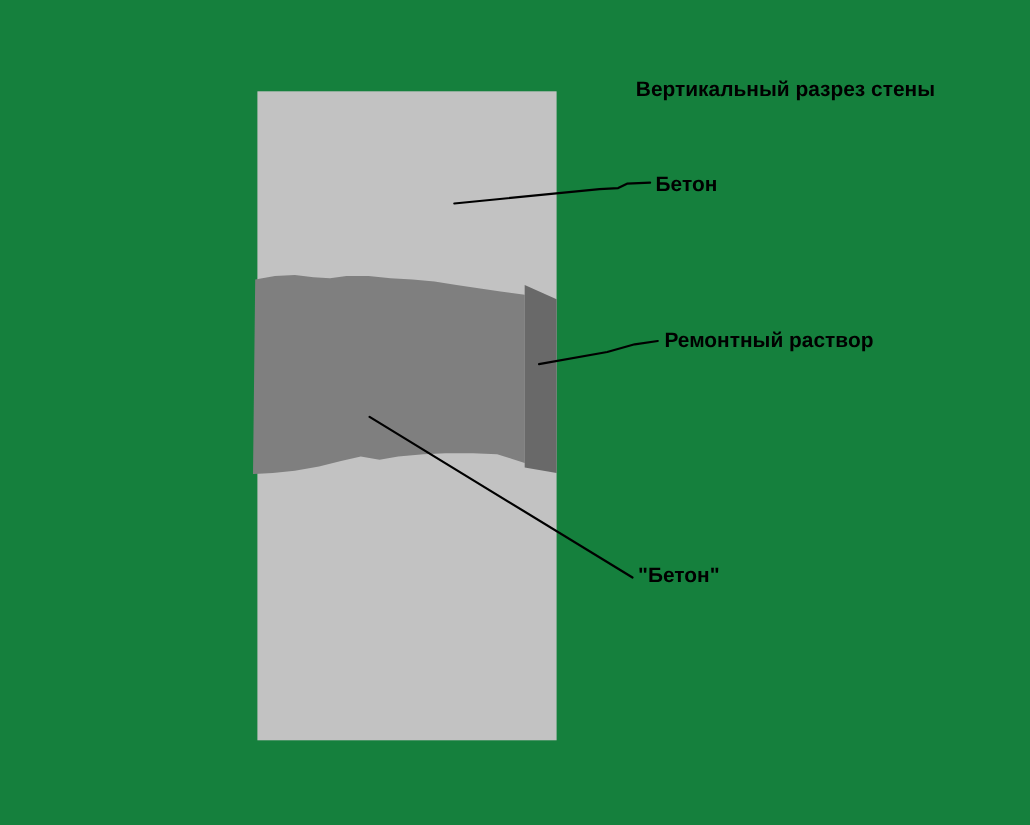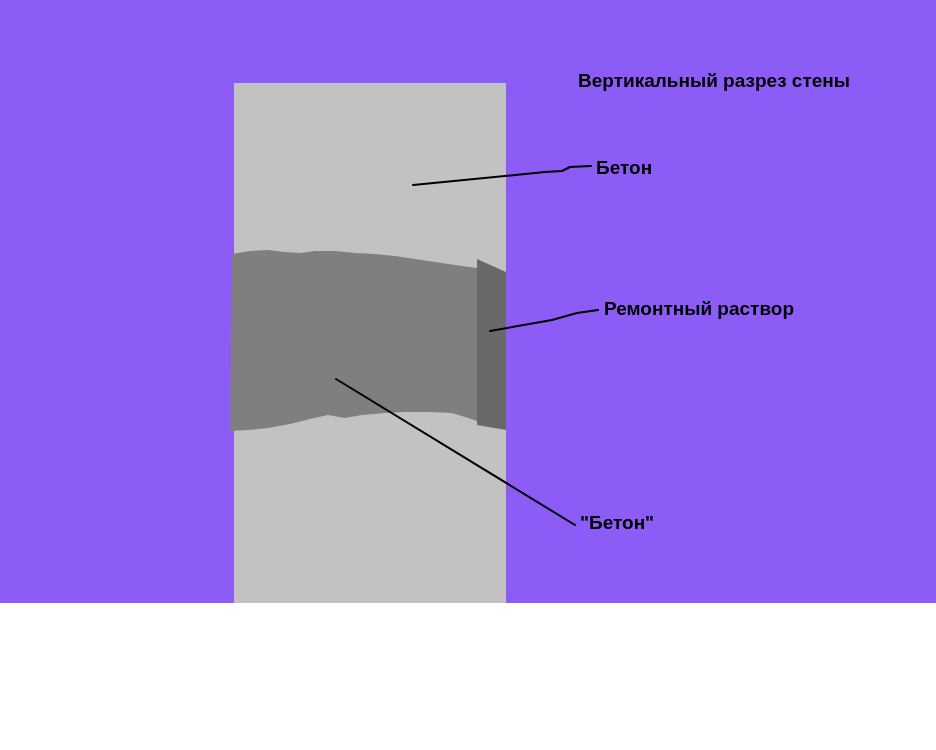--- a/index.html
+++ b/index.html
@@ -3,22 +3,22 @@
 <meta charset="utf-8">
 <style>
   html, body {
     margin: 0;
     padding: 0;
     background: #ffffff;
   }
   .canvas {
     position: relative;
     width: 936px;
-    height: 603px;
-    background: #8b5cf6;
+    height: 750px;
+    background: #15803d;
     overflow: hidden;
   }
   svg {
     display: block;
   }
   svg text {
     font-family: "Liberation Sans", "DejaVu Sans", sans-serif;
     font-weight: bold;
     font-size: 19px;
   }

